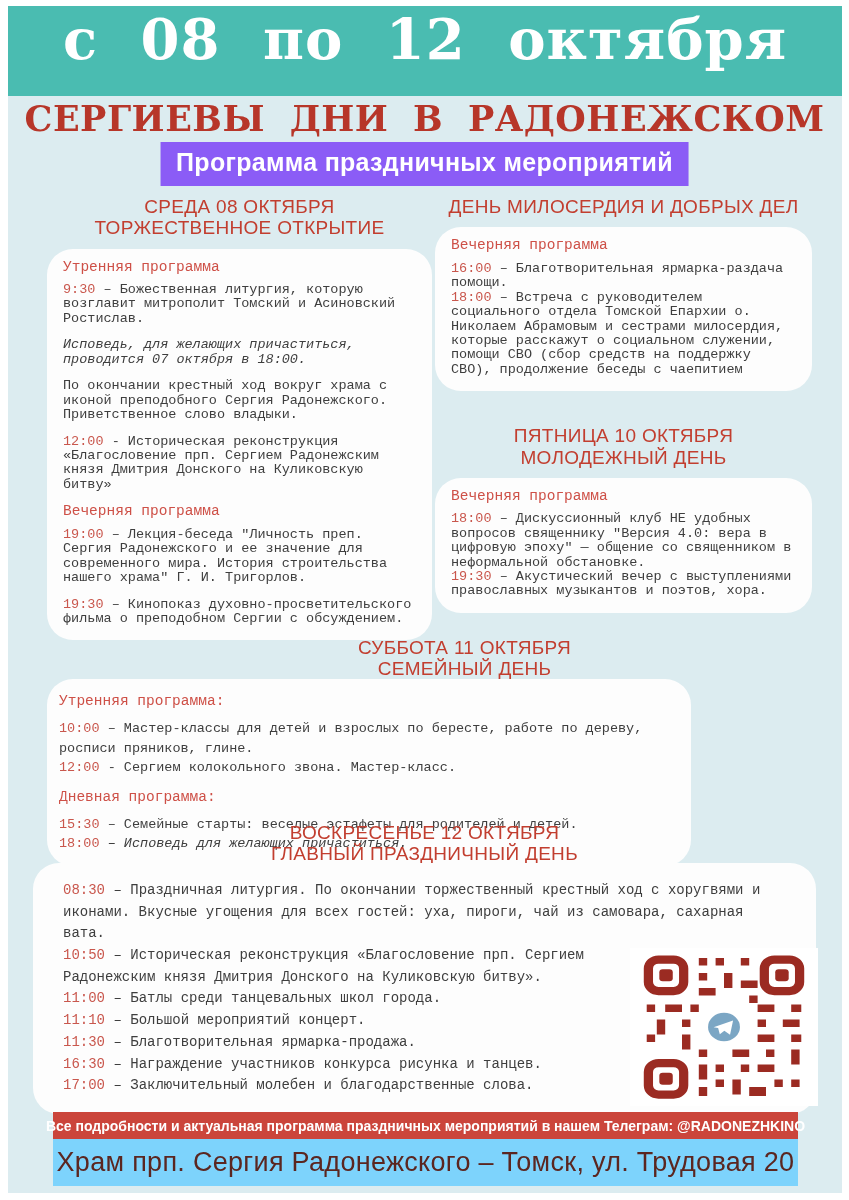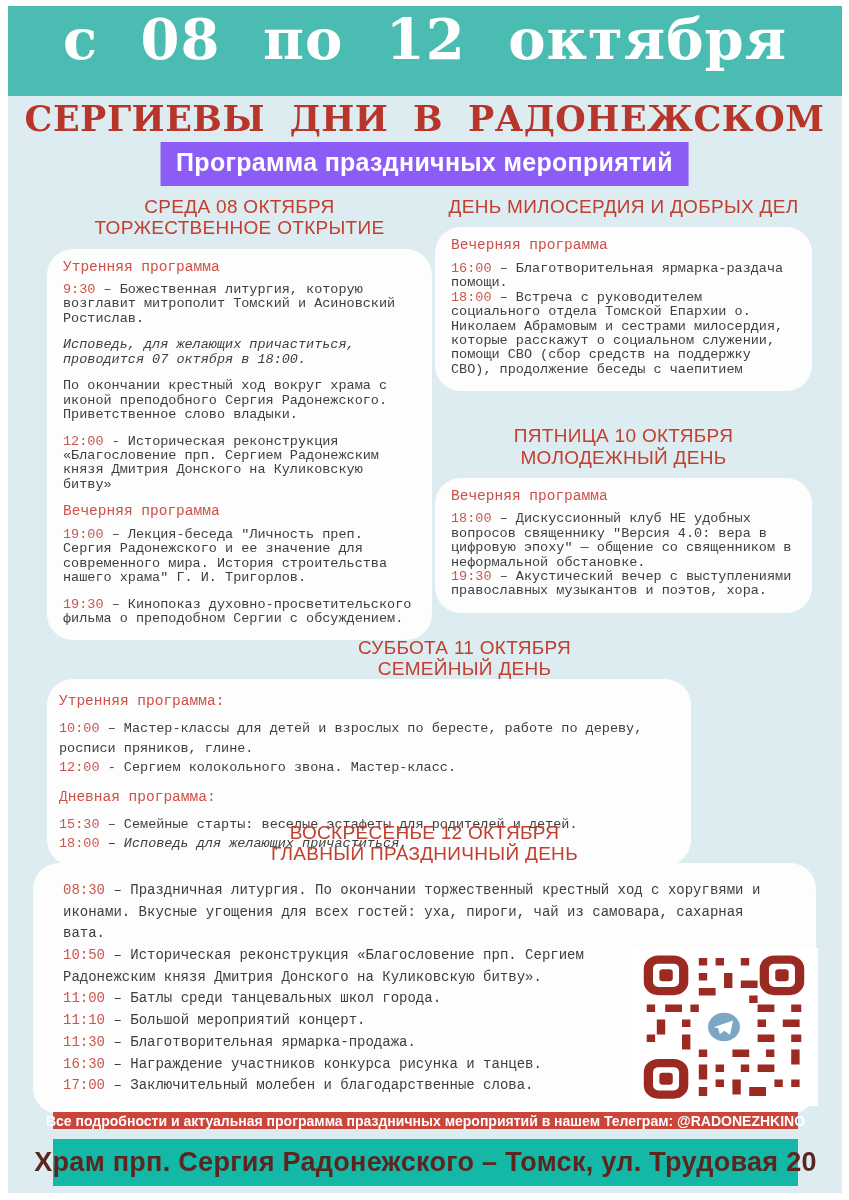--- a/index.html
+++ b/index.html
@@ -48,25 +48,25 @@
   .sun-card{position:absolute;left:33px;top:863px;width:783px;min-height:200px;box-sizing:border-box;
         padding:17px 30px;font-size:14px;line-height:1.55;}
   .sun-card .item{margin:0;}
   .sun-card .event{max-width:600px;}
   .sun-card .event.full{max-width:none;}
 
   .qr-box{position:absolute;left:630px;top:948px;width:188px;height:158px;background:#ffffff;
         box-sizing:border-box;padding:4px 10px;}
   .qr-box svg{width:100%;height:100%;}
 
-  .tg-banner{position:absolute;left:53px;top:1112px;width:745px;height:17px;background:#cb453b;
+  .tg-banner{position:absolute;left:53px;top:1112px;width:745px;height:27px;background:#cb453b;
         color:#ffffff;font-weight:bold;font-size:14px;display:flex;align-items:center;
         justify-content:center;white-space:nowrap;}
-  .address{position:absolute;left:53px;top:1139px;width:745px;height:47px;background:#14b8a6;
-        display:flex;align-items:center;justify-content:center;color:#5b2620;font-weight:bold;
+  .address{position:absolute;left:53px;top:1139px;width:745px;height:47px;background:#7dd3fc;
+        display:flex;align-items:center;justify-content:center;color:#5b2620;font-weight:normal;
         font-size:27px;white-space:nowrap;letter-spacing:0.3px;}
 </style>
 </head>
 <body>
 
 <div class="page">
   <div class="panel"></div>
 
   <div class="teal">
     <span>с 08 по 12 октября</span>

